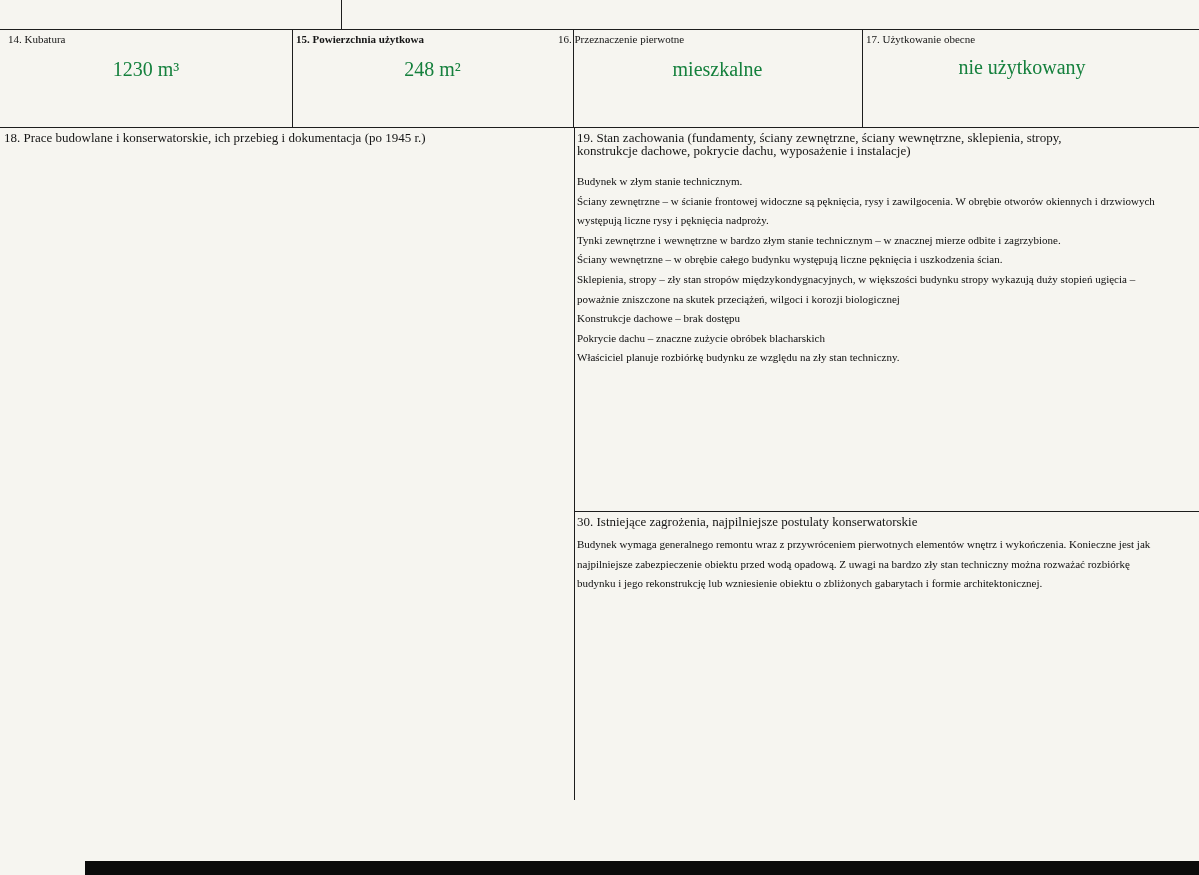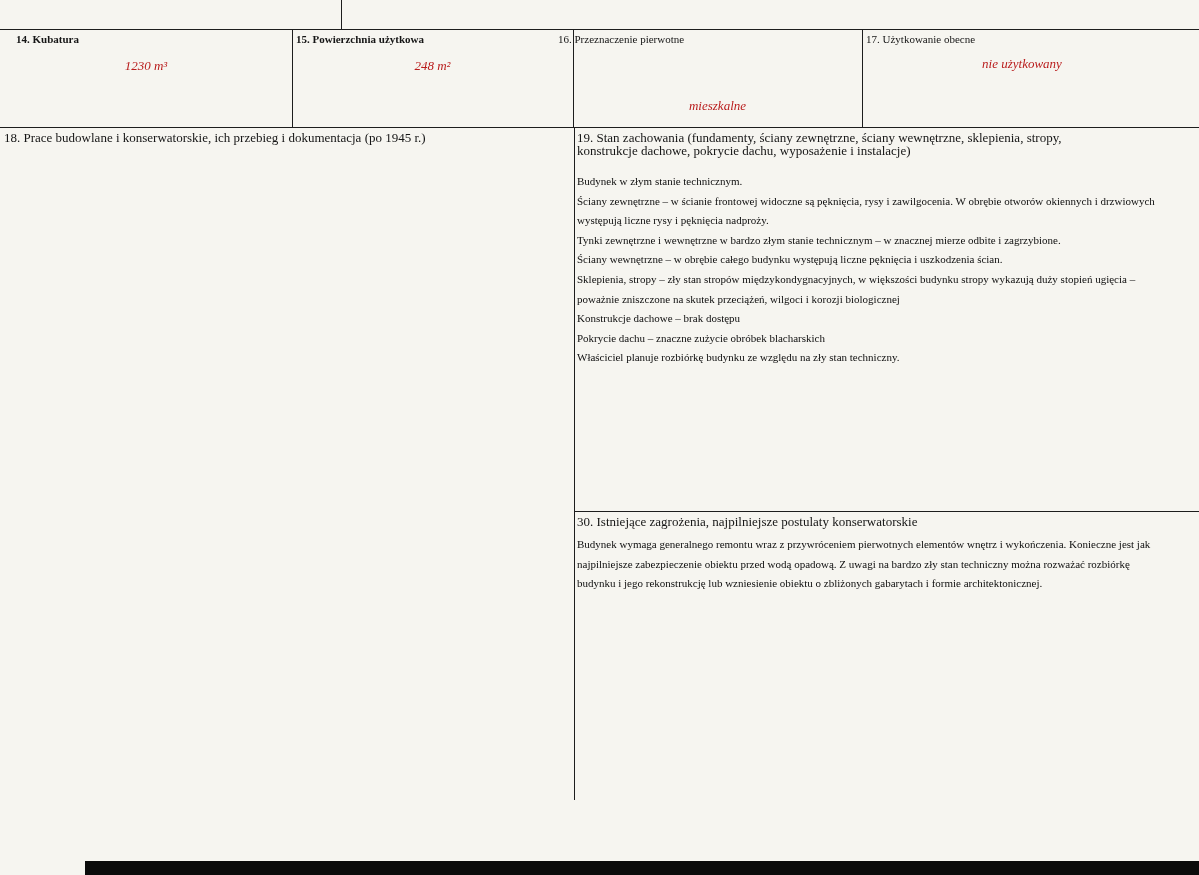--- a/index.html
+++ b/index.html
@@ -28,24 +28,23 @@
   }
   .field-label {
     position: absolute;
     font-size: 11px;
     line-height: 13px;
     white-space: nowrap;
     color: #151515;
   }
   .field-value {
     position: absolute;
-    font-size: 13px;
+    font-size: 20px;
     text-align: center;
-    color: #b91c1c;
-    font-style: italic;
+    color: #15803d;
   }
   .sec-label {
     position: absolute;
     font-size: 13px;
     line-height: 13px;
     white-space: pre-wrap;
     color: #151515;
   }
   .sec-body {
     position: absolute;
@@ -68,28 +67,28 @@
 
 <div class="paper">
 
   <div class="vline" style="left:341px; top:0; height:30px;"></div>
   <div class="hline" style="left:0; top:29px; width:1199px;"></div>
 
   <div class="vline" style="left:292px; top:30px; height:97px;"></div>
   <div class="vline" style="left:573px; top:30px; height:97px;"></div>
   <div class="vline" style="left:862px; top:30px; height:97px;"></div>
 
-  <div class="field-label" style="left:16px; top:33px;font-weight:bold;">14. Kubatura</div>
+  <div class="field-label" style="left:8px; top:33px;">14. Kubatura</div>
   <div class="field-value" style="left:0; top:58px; width:292px;">1230 m³</div>
 
   <div class="field-label" style="left:296px; top:33px;font-weight:bold;">15. Powierzchnia użytkowa</div>
   <div class="field-value" style="left:292px; top:58px; width:281px;text-align:center;">248 m²</div>
 
   <div class="field-label" style="left:558px; top:33px;">16. Przeznaczenie pierwotne</div>
-  <div class="field-value" style="left:573px; top:58px; width:289px;margin-top:40px;">mieszkalne</div>
+  <div class="field-value" style="left:573px; top:58px; width:289px;">mieszkalne</div>
 
   <div class="field-label" style="left:866px; top:33px;">17. Użytkowanie obecne</div>
   <div class="field-value" style="left:862px; top:56px; width:320px;">nie użytkowany</div>
 
   <div class="hline" style="left:0; top:127px; width:1199px;"></div>
 
   <div class="vline" style="left:574px; top:127px; height:673px;"></div>
 
   <div class="sec-label" style="left:4px; top:131px; width:560px;">18. Prace budowlane i konserwatorskie, ich przebieg i dokumentacja (po 1945 r.)</div>
   <div class="sec-body" style="left:4px; top:160px; width:560px;"></div>

